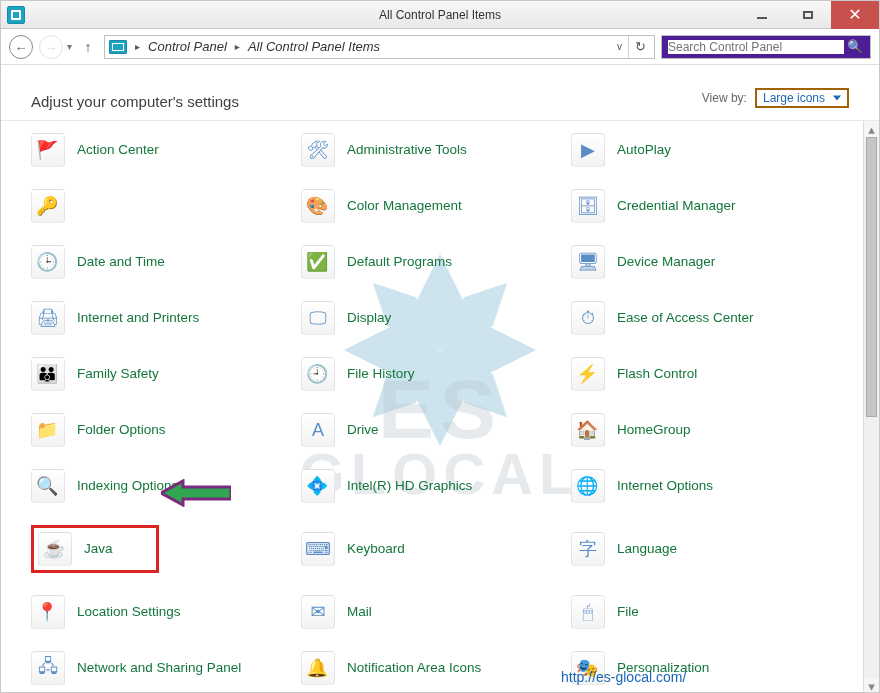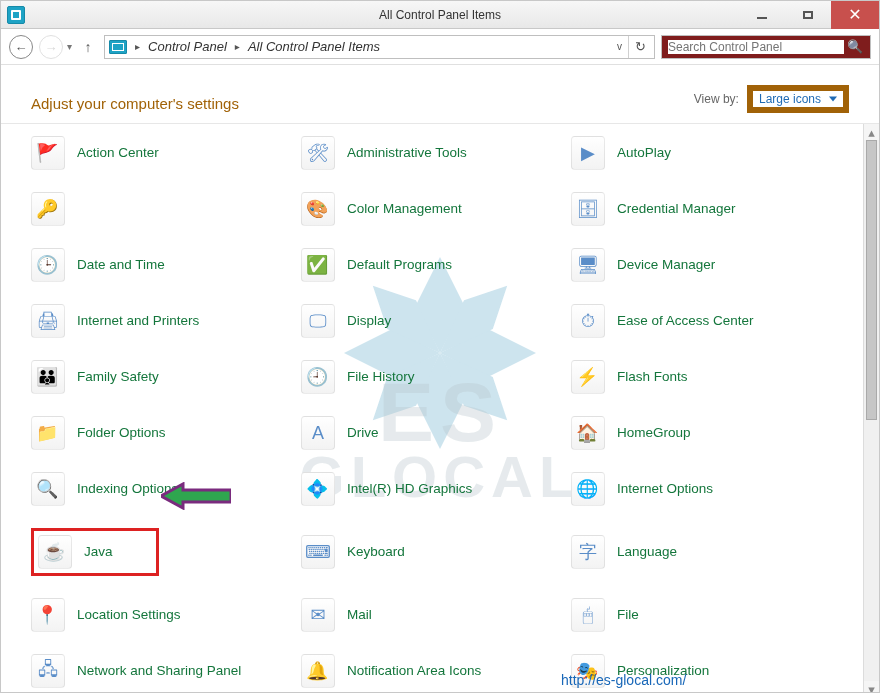--- a/index.html
+++ b/index.html
@@ -64,34 +64,34 @@
   .addrbox .addr-icon{
     width:18px;height:14px;margin:0 4px;background:#1ea3c5;border:1px solid #168aa8;border-radius:1px;position:relative;
   }
   .addrbox .addr-icon::after{content:"";position:absolute;inset:2px;border:1px solid #fff;}
   .addrbox .crumb{color:#333;padding:0 4px;font-style:italic;}
   .addrbox .sep{color:#555;font-size:10px;padding:0 4px;}
   .addrbox .endbtns{margin-left:auto;display:flex;align-items:center;padding-right:2px;gap:6px;color:#555;}
   .refresh{width:24px;height:22px;border-left:1px solid #d0d0d0;display:flex;align-items:center;justify-content:center;}
   .searchbox{
     width:210px;height:24px;border:1px solid #bfbfbf;display:flex;align-items:center;
-    padding:0 6px;background:#7f1d1d;position:relative;
+    padding:0 6px;background:#4c1d95;position:relative;
   }
   .searchbox input{border:none;outline:none;width:100%;font-size:12px;color:#555;}
   .searchbox .mag{color:#999;font-size:13px;margin-left:4px;}
 
   
   .subheader{
     display:flex;align-items:center;padding:20px 30px 10px 30px;
     border-bottom:1px solid #e7e7e7;
   }
-  .subheader .heading{color:#a16207;font-size:15px;margin-top:8px;}
+  .subheader .heading{color:#404040;font-size:15px;margin-top:8px;}
   .subheader .viewby{margin-left:auto;color:#666;font-size:12px;}
   .viewby-select{
-    margin-left:8px;border:6px solid #a16207;padding:1px 22px 1px 6px;
+    margin-left:8px;border:2px solid #a16207;padding:1px 22px 1px 6px;
     color:#1f6ab4;font-size:12px;position:relative;background:#fff;
   }
   .viewby-select::after{
     content:"";position:absolute;right:6px;top:50%;transform:translateY(-50%);
     border-left:4px solid transparent;border-right:4px solid transparent;border-top:5px solid #1f6ab4;
   }
 
   
   .content-wrap{position:relative;height:calc(693px - 28px - 36px - 56px);}
   .content{
@@ -261,21 +261,21 @@
         <div class="cpitem">
           <div class="icon32">👪</div>
           <div class="label">Family Safety</div>
         </div>
         <div class="cpitem">
           <div class="icon32">🕘</div>
           <div class="label">File History</div>
         </div>
         <div class="cpitem">
           <div class="icon32">⚡</div>
-          <div class="label">Flash Fonts</div>
+          <div class="label">Flash Control</div>
         </div>
         <div class="cpitem">
           <div class="icon32">📁</div>
           <div class="label">Folder Options</div>
         </div>
         <div class="cpitem">
           <div class="icon32">A</div>
           <div class="label">Drive</div>
         </div>
         <div class="cpitem">

